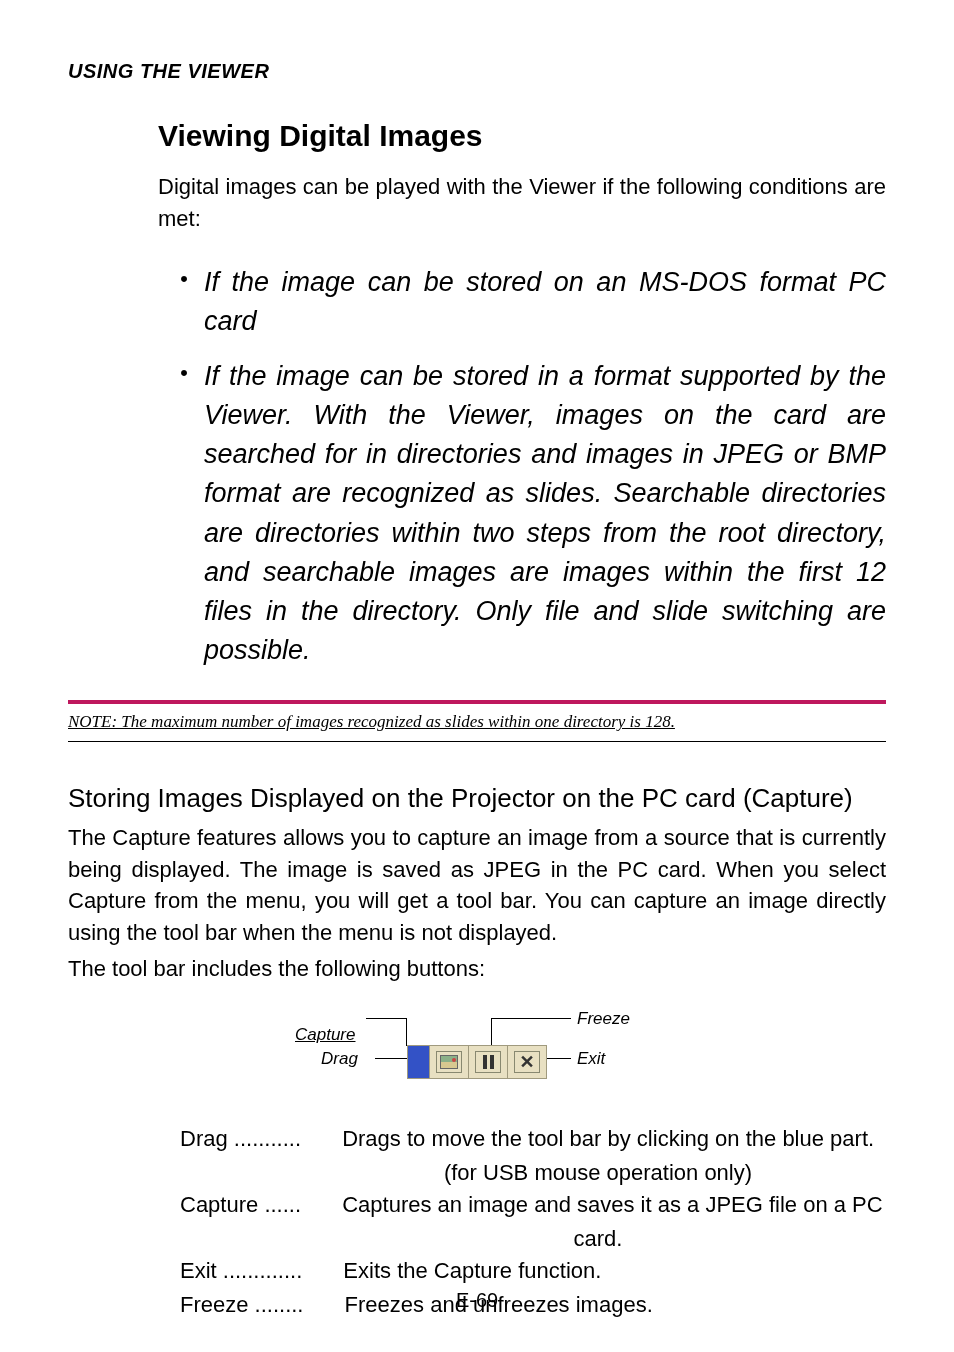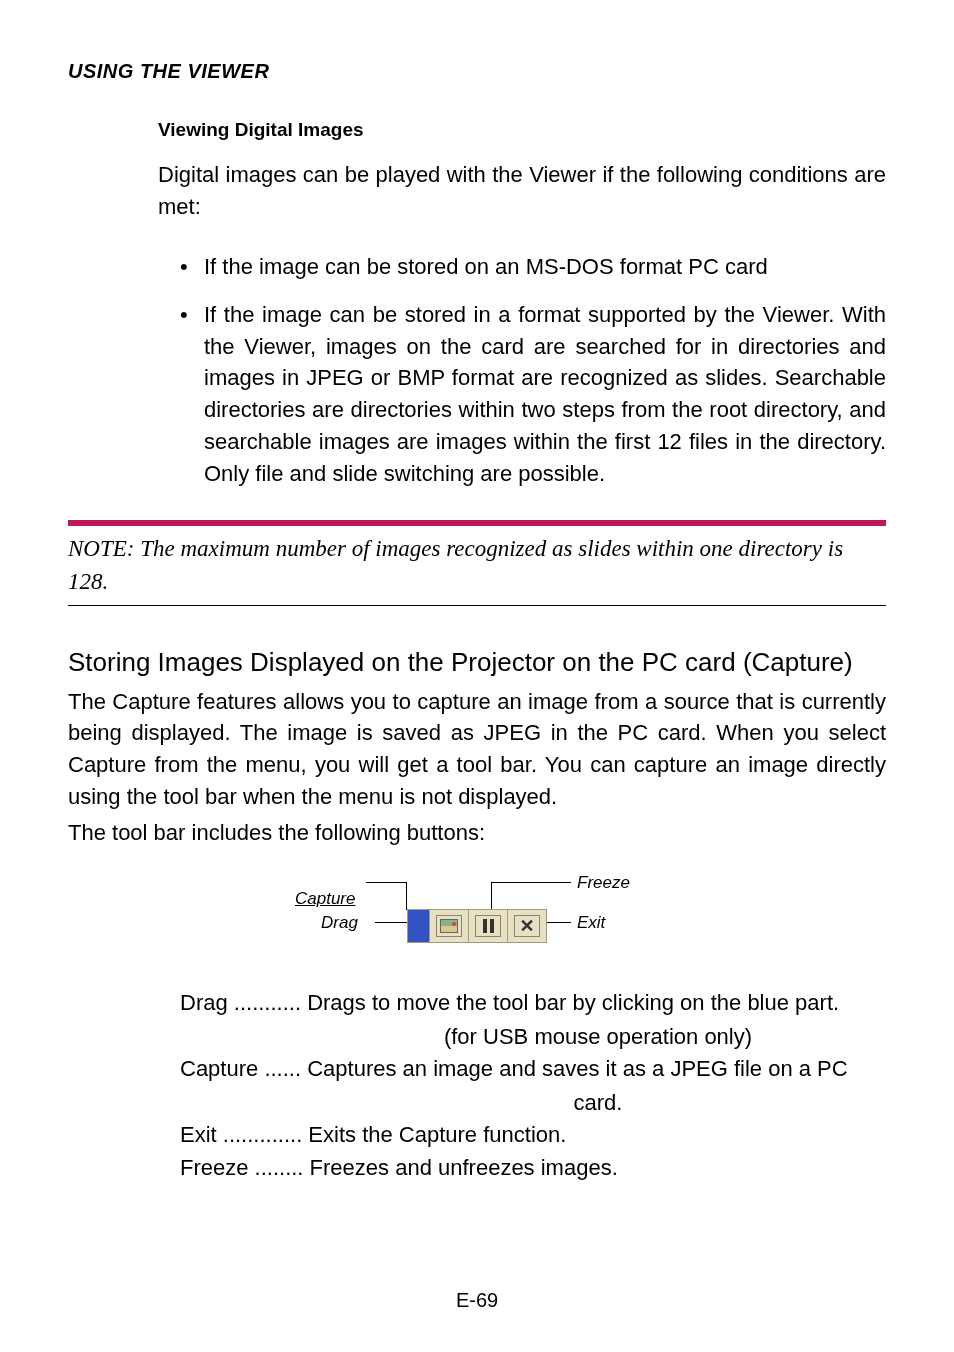--- a/index.html
+++ b/index.html
@@ -18,62 +18,64 @@
     }
     .header-section {
       font-weight: bold;
       font-style: italic;
       font-size: 20px;
       letter-spacing: 0.5px;
       margin-bottom: 36px;
     }
     .heading1 {
       font-weight: bold;
-      font-size: 19px;
+      font-size: 30px;
       margin-left: 90px;
       margin-bottom: 18px;
       font-family: Arial, Helvetica, sans-serif;
     }
     .para {
       font-size: 22px;
       line-height: 1.45;
       margin-left: 90px;
       margin-bottom: 28px;
       text-align: justify;
     }
     .bullet-list {
       list-style: none;
       margin-left: 112px;
       margin-right: 0;
     }
     .bullet-list li {
-      font-size: 22px;
+      font-size: 27px;
       line-height: 1.45;
       position: relative;
       padding-left: 24px;
       margin-bottom: 16px;
       text-align: justify;
+      font-style: italic;
     }
     .bullet-list li::before {
       content: "•";
       position: absolute;
       left: 0;
       top: 0;
       font-size: 22px;
     }
     .note-box {
-      border-top: 6px solid #be185d;
+      border-top: 4px solid #be185d;
       border-bottom: 1px solid #000;
       margin: 30px 0 40px 0;
       padding: 6px 0;
       font-family: Georgia, 'Times New Roman', serif;
       font-style: italic;
-      font-size: 23px;
+      font-size: 17px;
       line-height: 1.45;
       margin-left: 0;
+      text-decoration: underline;
     }
     .heading2 {
       font-weight: normal;
       font-size: 26px;
       margin-left: 0;
       margin-bottom: 6px;
       line-height: 1.3;
       text-align: justify;
     }
     .para2 {
@@ -168,20 +170,21 @@
     }
     .def-list {
       margin-left: 112px;
       font-size: 22px;
       line-height: 1.45;
     }
     .def-item {
       display: flex;
       margin-bottom: 2px;
       text-align: justify;
+      gap: 35px;
     }
     .def-label {
       flex-shrink: 0;
       white-space: pre;
     }
     .def-desc {
       flex: 1;
       text-align: justify;
     }
     .def-desc-cont {

